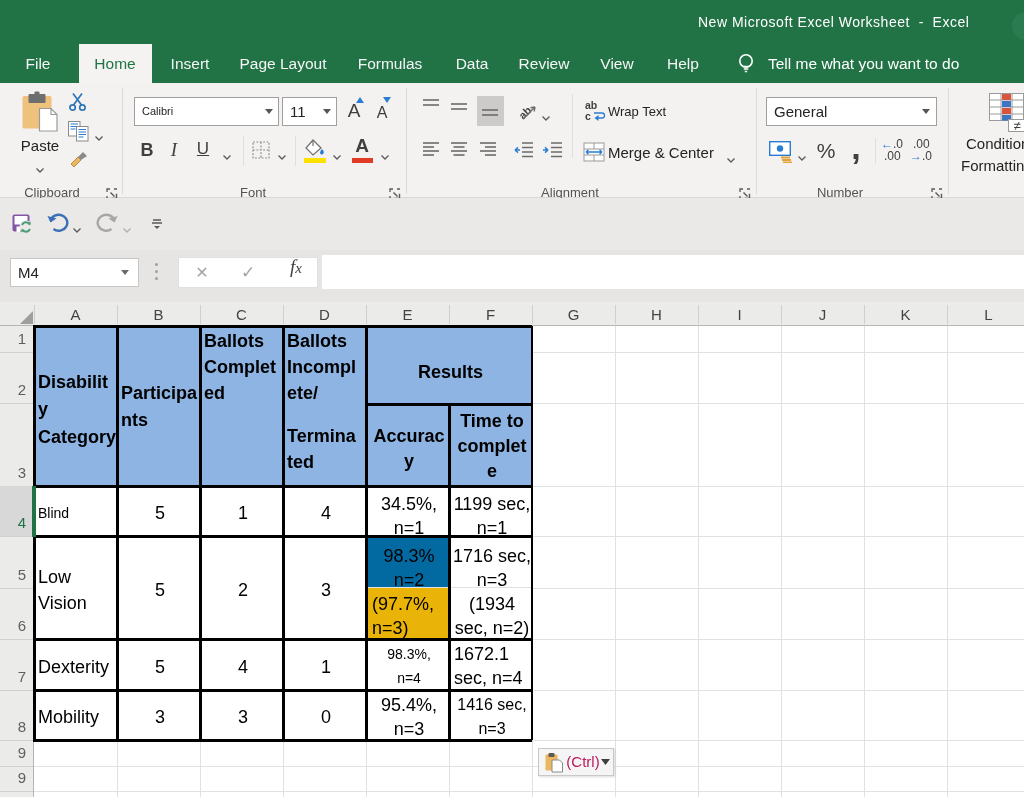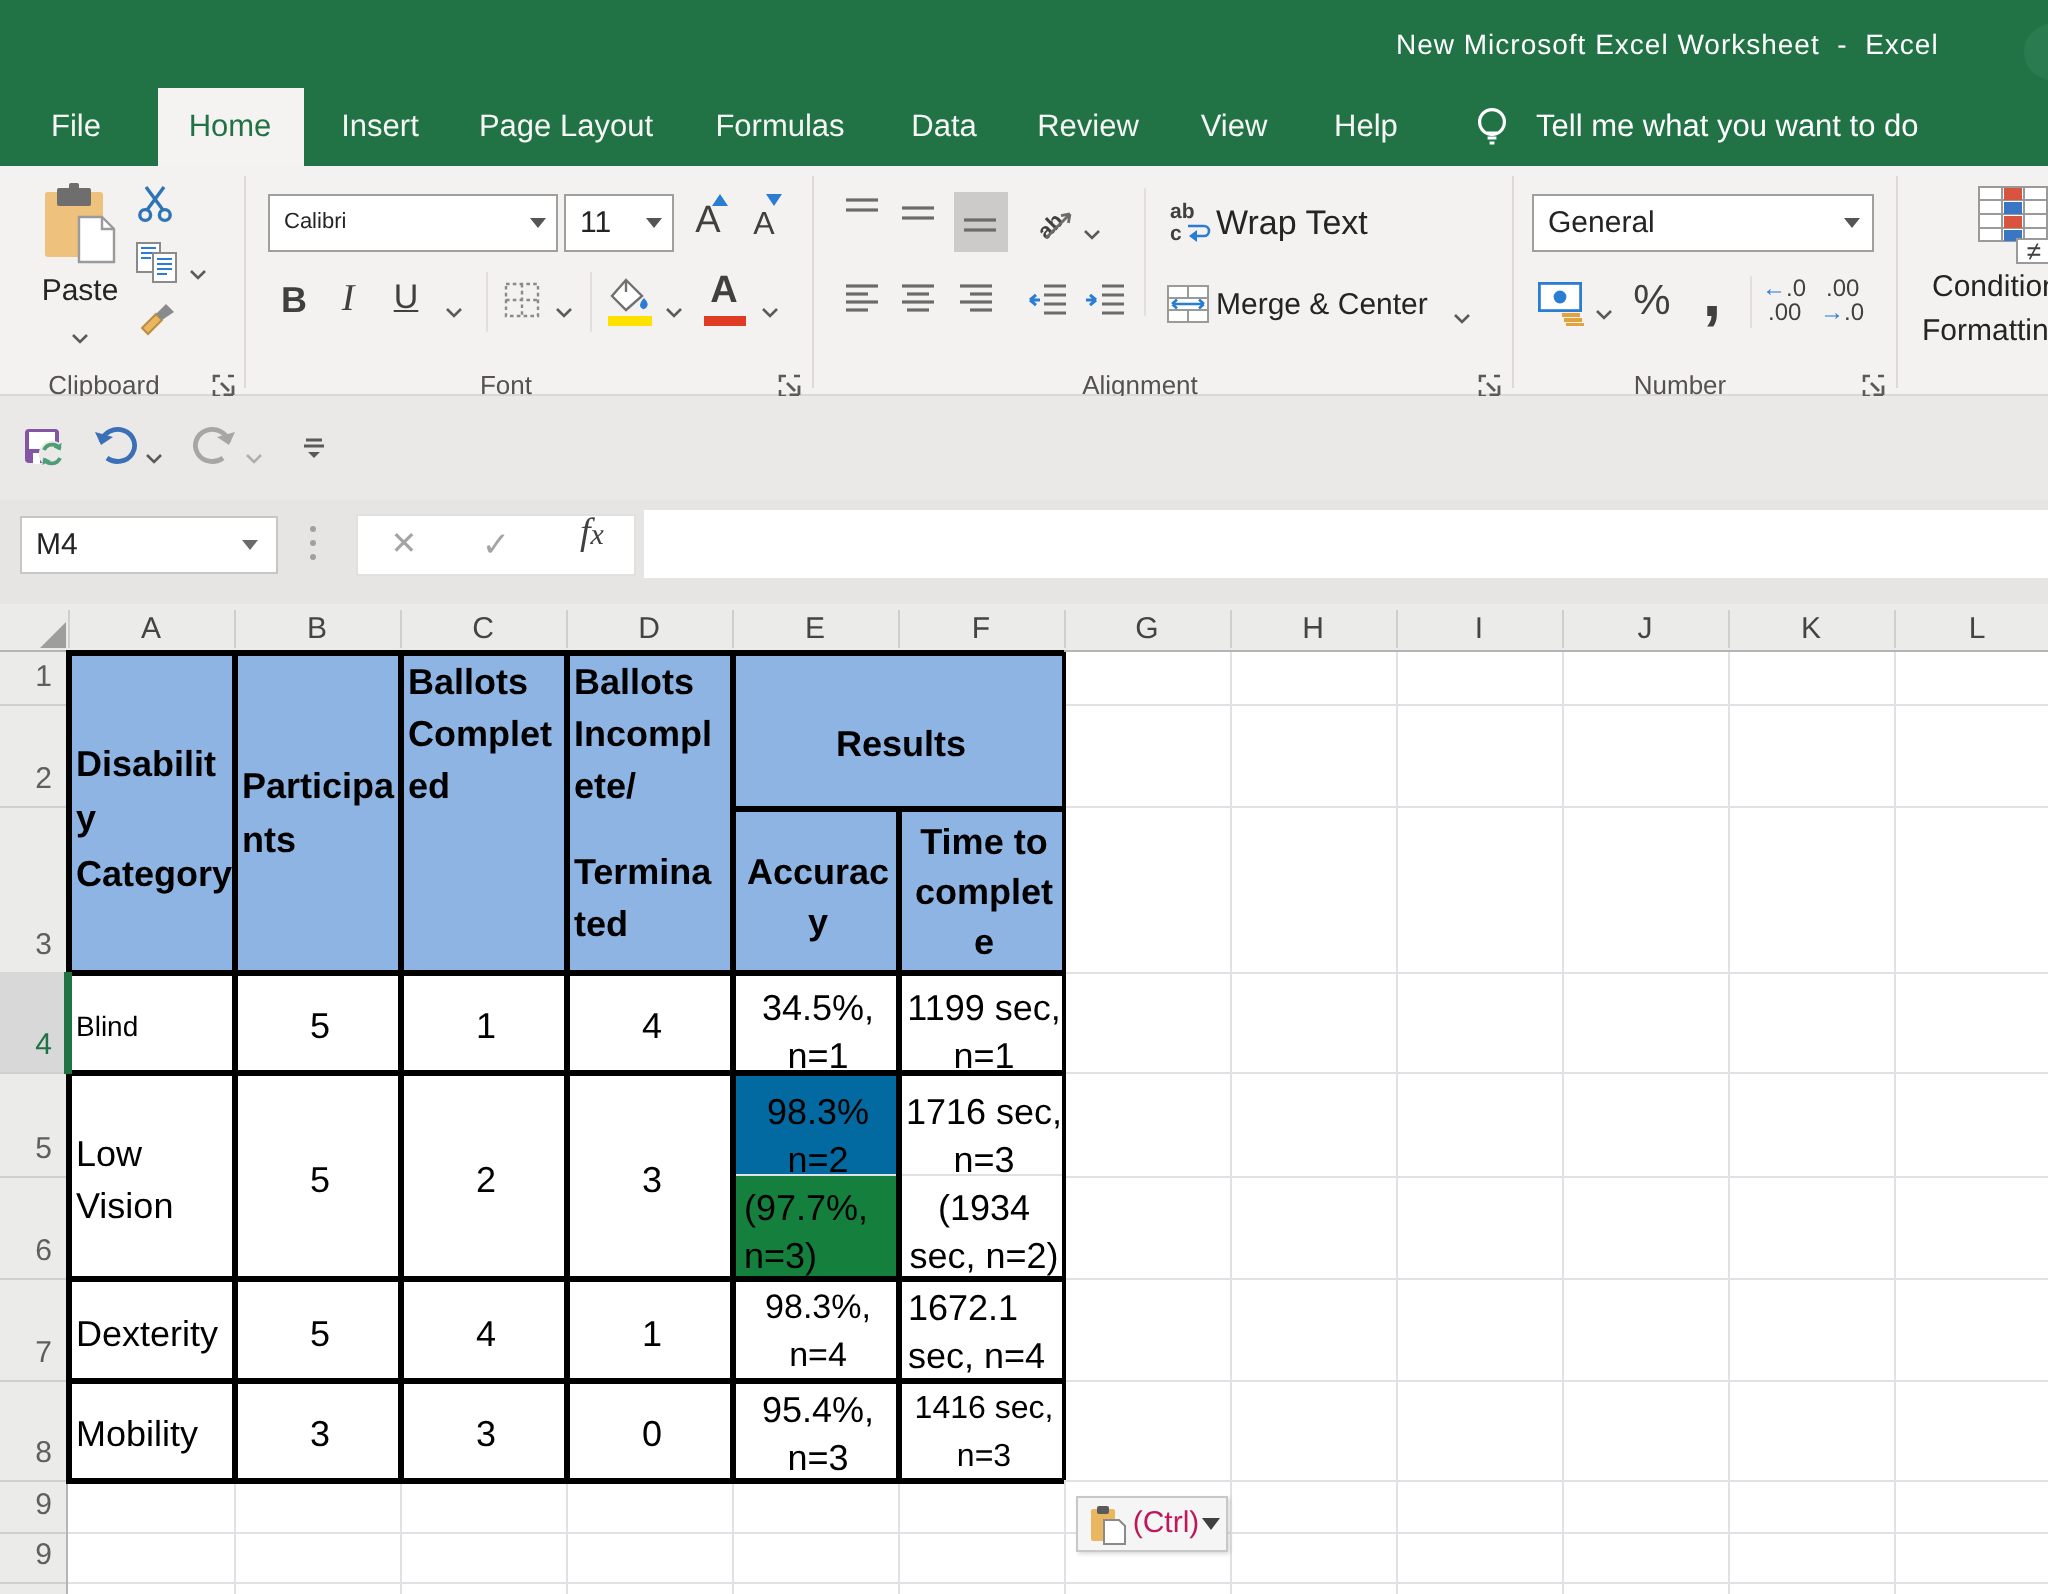--- a/index.html
+++ b/index.html
@@ -139,21 +139,21 @@
 <div style="position:absolute;left:541px;top:108px;width:10px;height:7px"><svg width="10" height="7" viewBox="0 0 10 7">
       <path d="M1.5 1.5 L5 5 L8.5 1.5" fill="none" stroke="#5a5a5a" stroke-width="1.3"></path>
     </svg></div>
 <div style="position:absolute;left:572px;top:94px;width:1px;height:64px;background:#e1dedb;"></div>
 <svg style="position:absolute;left:585px;top:99px" width="21" height="24" viewBox="0 0 21 24">
     <text x="0" y="10" font-size="10.5" font-weight="bold" fill="#404040">ab</text>
     <text x="0" y="21" font-size="10.5" font-weight="bold" fill="#404040">c</text>
     <path d="M9 14 H17 a2.5 2.5 0 0 1 0 5 H12" stroke="#2b7cd3" stroke-width="1.3" fill="none"></path>
     <path d="M13.5 16 L9.5 19 L13.5 22 Z" fill="#2b7cd3"></path>
   </svg>
-<div style="position:absolute;left:608px;top:100px;width:100px;height:24px;font-size:17px;color:#252423;text-align:left;line-height:24px;white-space:nowrap;">Wrap Text</div>
+<div style="position:absolute;left:608px;top:100px;width:100px;height:24px;font-size:13px;color:#252423;text-align:left;line-height:24px;white-space:nowrap;">Wrap Text</div>
 <svg style="position:absolute;left:423px;top:142px" width="16" height="15" viewBox="0 0 16 15">
     <line x1="0" y1="1" x2="16" y2="1" stroke="#6b6b6b" stroke-width="1.6"></line>
     <line x1="0" y1="5" x2="11" y2="5" stroke="#6b6b6b" stroke-width="1.6"></line>
     <line x1="0" y1="9" x2="16" y2="9" stroke="#6b6b6b" stroke-width="1.6"></line>
     <line x1="0" y1="13" x2="11" y2="13" stroke="#6b6b6b" stroke-width="1.6"></line>
   </svg>
 <svg style="position:absolute;left:451px;top:142px" width="16" height="15" viewBox="0 0 16 15">
     <line x1="0.0" y1="1" x2="16.0" y2="1" stroke="#6b6b6b" stroke-width="1.6"></line>
     <line x1="2.5" y1="5" x2="13.5" y2="5" stroke="#6b6b6b" stroke-width="1.6"></line>
     <line x1="0.0" y1="9" x2="16.0" y2="9" stroke="#6b6b6b" stroke-width="1.6"></line>
@@ -425,21 +425,21 @@
 <div style="position:absolute;left:283px;top:536px;width:83px;height:103px;background:#fff;">
     <div style="position:absolute;inset:0;display:flex;flex-direction:column;justify-content:center;align-items:center;padding:0px 2px 0px 5px;font-size:18px;line-height:25.5px;font-weight:normal;color:#000;text-align:center;white-space:nowrap;box-sizing:border-box;">
       <div style="position:relative;top:3px;">3</div>
     </div>
   </div>
 <div style="position:absolute;left:366px;top:536px;width:83px;height:52px;background:#0369a1;">
     <div style="position:absolute;inset:0;display:flex;flex-direction:column;justify-content:flex-end;align-items:center;padding:0px 2px 0px 5px;font-size:18px;line-height:24px;font-weight:normal;color:#000;text-align:center;white-space:nowrap;box-sizing:border-box;">
       <div style="position:relative;top:4px;">98.3%<br>n=2</div>
     </div>
   </div>
-<div style="position:absolute;left:366px;top:588px;width:83px;height:51px;background:#15803d;">
+<div style="position:absolute;left:366px;top:588px;width:83px;height:51px;background:#eab308;">
     <div style="position:absolute;inset:0;display:flex;flex-direction:column;justify-content:flex-end;align-items:flex-start;padding:0px 2px 0px 6px;font-size:18px;line-height:24px;font-weight:normal;color:#000;text-align:left;white-space:nowrap;box-sizing:border-box;">
       <div style="position:relative;top:1px;">(97.7%,<br>n=3)</div>
     </div>
   </div>
 <div style="position:absolute;left:449px;top:536px;width:83px;height:52px;background:#fff;">
     <div style="position:absolute;inset:0;display:flex;flex-direction:column;justify-content:flex-end;align-items:center;padding:0px 2px 0px 5px;font-size:18px;line-height:24px;font-weight:normal;color:#000;text-align:center;white-space:nowrap;box-sizing:border-box;">
       <div style="position:relative;top:4px;">1716 sec,<br>n=3</div>
     </div>
   </div>
 <div style="position:absolute;left:449px;top:588px;width:83px;height:51px;background:#fff;">
@@ -461,21 +461,21 @@
     <div style="position:absolute;inset:0;display:flex;flex-direction:column;justify-content:center;align-items:center;padding:0px 2px 0px 5px;font-size:18px;line-height:25.5px;font-weight:normal;color:#000;text-align:center;white-space:nowrap;box-sizing:border-box;">
       <div style="position:relative;top:3px;">4</div>
     </div>
   </div>
 <div style="position:absolute;left:283px;top:639px;width:83px;height:51px;background:#fff;">
     <div style="position:absolute;inset:0;display:flex;flex-direction:column;justify-content:center;align-items:center;padding:0px 2px 0px 5px;font-size:18px;line-height:25.5px;font-weight:normal;color:#000;text-align:center;white-space:nowrap;box-sizing:border-box;">
       <div style="position:relative;top:3px;">1</div>
     </div>
   </div>
 <div style="position:absolute;left:366px;top:639px;width:83px;height:51px;background:#fff;">
-    <div style="position:absolute;inset:0;display:flex;flex-direction:column;justify-content:flex-end;align-items:center;padding:0px 2px 0px 5px;font-size:17px;line-height:24px;font-weight:normal;color:#000;text-align:center;white-space:nowrap;box-sizing:border-box;">
+    <div style="position:absolute;inset:0;display:flex;flex-direction:column;justify-content:flex-end;align-items:center;padding:0px 2px 0px 5px;font-size:14px;line-height:24px;font-weight:normal;color:#000;text-align:center;white-space:nowrap;box-sizing:border-box;">
       <div style="position:relative;top:0px;">98.3%,<br>n=4</div>
     </div>
   </div>
 <div style="position:absolute;left:449px;top:639px;width:83px;height:51px;background:#fff;">
     <div style="position:absolute;inset:0;display:flex;flex-direction:column;justify-content:flex-end;align-items:flex-start;padding:0px 2px 0px 5px;font-size:18px;line-height:24px;font-weight:normal;color:#000;text-align:left;white-space:nowrap;box-sizing:border-box;">
       <div style="position:relative;top:0px;">1672.1<br>sec, n=4</div>
     </div>
   </div>
 <div style="position:absolute;left:34px;top:690px;width:83px;height:50px;background:#fff;">
     <div style="position:absolute;inset:0;display:flex;flex-direction:column;justify-content:center;align-items:flex-start;padding:0px 2px 0px 4px;font-size:18px;line-height:25.5px;font-weight:normal;color:#000;text-align:left;white-space:nowrap;box-sizing:border-box;">

